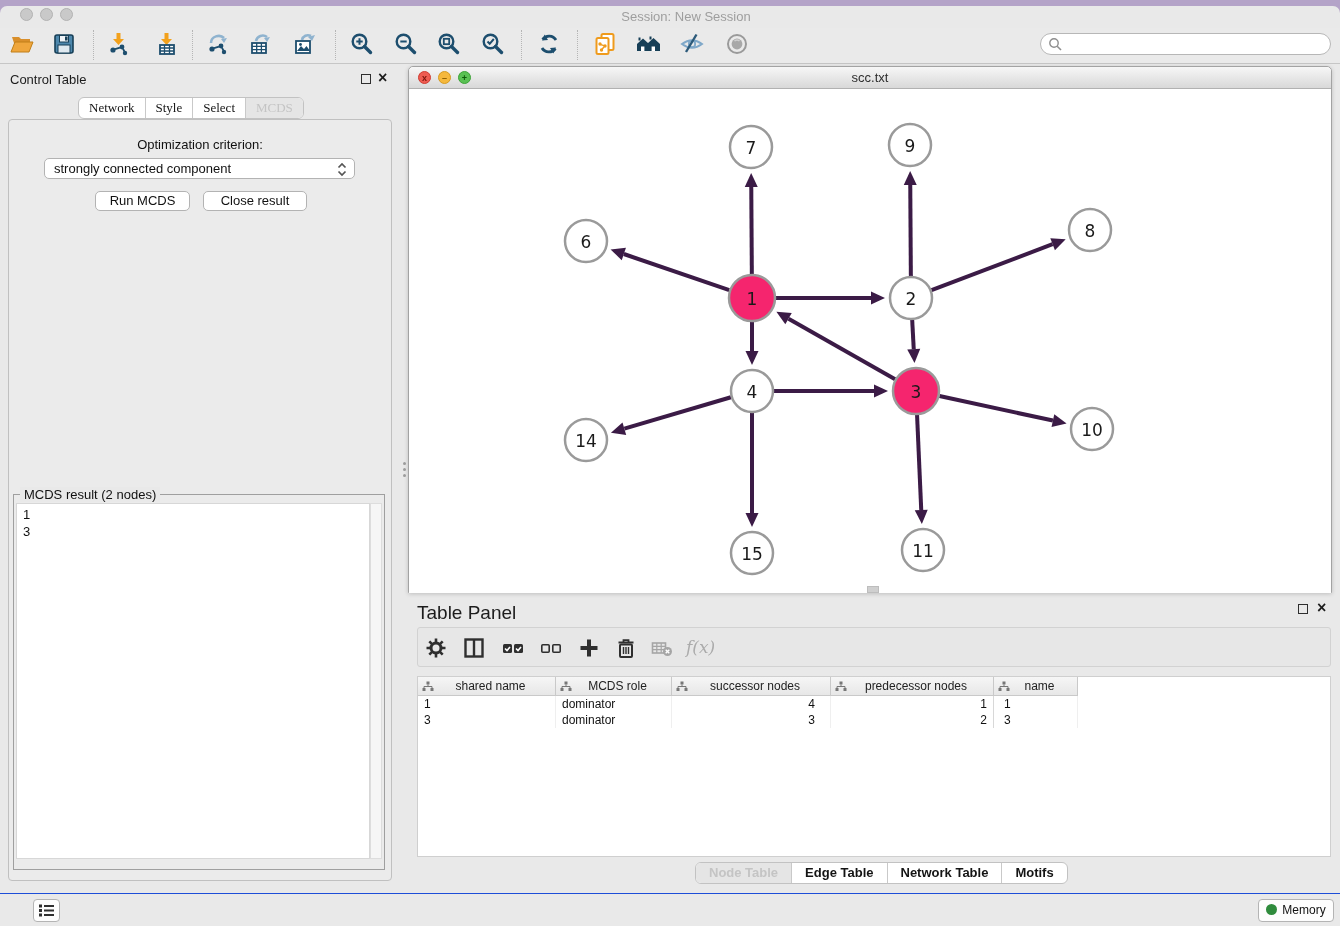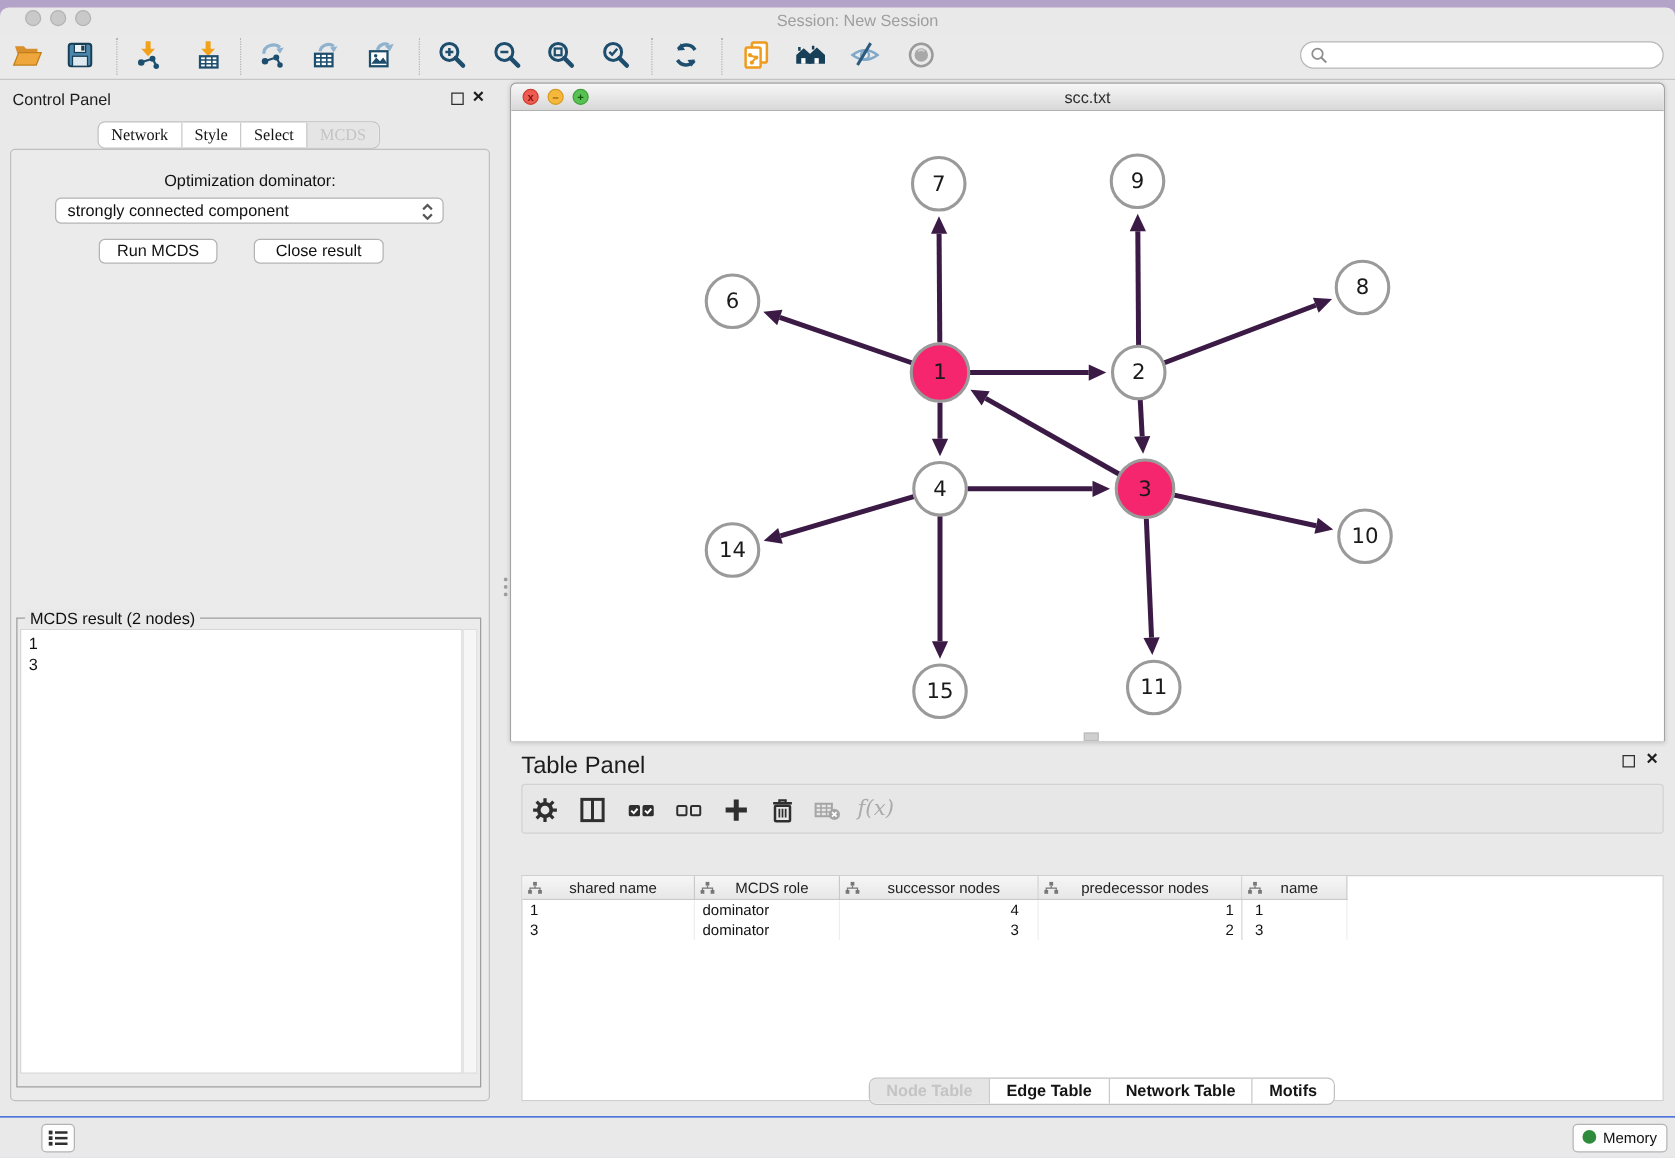--- a/index.html
+++ b/index.html
@@ -30,21 +30,21 @@
   .seg .s{font-size:13px;line-height:20px;padding:0 10px;border-left:1px solid #c9c9c9;color:#141414;white-space:nowrap;}
   .seg .s:first-child{border-left:none;}
   .seg .s.active{background:#e5e5e5;color:#c4c4c4;}
   .seg2 .s{font-weight:600;padding:0 13px;}
   .cp-tabs{left:78px;top:91px;font-family:Liberation Serif, serif;}
   .cp-box{position:absolute;left:8px;top:113px;width:384px;height:762px;background:#ebebeb;border:1px solid #c0c0c0;border-radius:4px;box-sizing:border-box;}
   .opt-label{position:absolute;left:0;top:131px;width:400px;text-align:center;font-size:13px;color:#111;}
   .cp-select{position:absolute;left:44px;top:152px;width:311px;height:21px;background:#fff;border:1px solid #b3b3b3;border-radius:5px;box-sizing:border-box;font-size:13px;line-height:19px;padding-left:9px;color:#111;}
   .spinner{position:absolute;right:7px;top:3px;}
   .cp-btn{position:absolute;top:185px;height:20px;background:#fff;border:1px solid #b3b3b3;border-radius:5px;box-sizing:border-box;font-size:13px;text-align:center;line-height:18px;color:#111;}
-  .btn-run{left:79px;width:95px;}
+  .btn-run{left:95px;width:95px;}
   .btn-close{left:203px;width:104px;}
   .fieldset{position:absolute;left:13px;top:488px;width:372px;height:376px;border:1px solid #9f9f9f;box-sizing:border-box;}
   .fieldset-label{position:absolute;left:6px;top:-8px;background:#e9e9e9;padding:0 4px;font-size:13px;color:#111;}
   .fieldset-inner{position:absolute;left:2px;top:8px;right:14px;bottom:10px;background:#fff;border:1px solid #d7d7d7;}
   .fieldset-scroll{position:absolute;top:8px;right:2px;width:12px;bottom:10px;background:#f6f6f6;border:1px solid #ddd;box-sizing:border-box;}
   .result-text{position:absolute;left:6px;top:2px;font-size:13px;line-height:17px;color:#111;white-space:pre;}
 
   .vsplit-dots{position:absolute;left:401px;top:453px;width:6px;height:20px;}
   .vsplit-dots i{display:block;width:3px;height:3px;border-radius:50%;background:#9e9e9e;margin:3px auto;}
 
@@ -59,21 +59,21 @@
   .canvas{position:absolute;left:0;top:22px;width:922px;height:504px;background:#fff;overflow:hidden;}
   .canvas-handle{position:absolute;left:458px;top:497px;width:12px;height:7px;background:#cfcfcf;border:1px solid #bdbdbd;box-sizing:border-box;}
 
   
   .tp-title{position:absolute;left:417px;top:596px;font-size:19px;color:#1c1c1c;}
   .tp-float{position:absolute;left:1298px;top:598px;}
   .tp-close{position:absolute;left:1317px;top:596px;}
   .tp-toolbar{position:absolute;left:417px;top:621px;width:914px;height:40px;background:#e7e7e7;border:1px solid #d2d2d2;border-radius:3px;box-sizing:border-box;}
   .tp-ic{position:absolute;top:8px;width:24px;height:24px;}
   .fx{font-family:"DejaVu Serif","Liberation Serif",serif;font-style:italic;font-size:17px;color:#ababab;top:9px !important;}
-  .table{position:absolute;left:417px;top:670px;width:914px;height:181px;background:#fff;border:1px solid #cfcfcf;box-sizing:border-box;margin-top:24px;}
+  .table{position:absolute;left:417px;top:670px;width:914px;height:181px;background:#fff;border:1px solid #cfcfcf;box-sizing:border-box;}
   .thead{display:flex;height:19px;}
   .th{background:linear-gradient(#f6f6f6,#e7e7e7);border-right:1px solid #c9c9c9;border-bottom:1px solid #c9c9c9;box-sizing:border-box;display:flex;align-items:center;font-size:12px;color:#222;}
   .th svg{margin-left:4px;flex:none;}
   .th span{flex:1;text-align:center;padding-right:8px;}
   .trow{display:flex;height:16px;font-size:12px;line-height:16px;color:#111;}
   .td{box-sizing:border-box;border-right:1px solid #efefef;overflow:hidden;white-space:nowrap;}
   .c0{width:138px;}.c1{width:116px;}.c2{width:159px;}.c3{width:163px;}.c4{width:84px;}
   .td.c3{border-right:1px solid #d8d8d8;}
   .al{padding-left:6px;text-align:left;}
   .ar2{padding-right:15px;text-align:right;}
@@ -219,31 +219,31 @@
           </svg></span>
     <span class="searchbox">
       <svg width="15" height="15" viewBox="0 0 15 15">
             <circle cx="6" cy="6" r="4.2" fill="none" stroke="#8e8e8e" stroke-width="1.4"></circle>
             <path d="M9.2 9.2 L13 13" stroke="#8e8e8e" stroke-width="1.6"></path>
           </svg>
       <input type="text" placeholder="" style="">
     </span>
   </div>
 
-  <div class="cp-title">Control Panel</div>
+  <div class="cp-title">Control Table</div>
   <span class="cp-float float-ic"></span>
   <span class="cp-close close-ic">×</span>
   <div class="seg cp-tabs" id="cp-tabs">
         <span class="s">Network</span>
         <span class="s">Style</span>
         <span class="s">Select</span>
         <span class="s active">MCDS</span>
       </div>
   <div class="cp-box"></div>
-  <div class="opt-label">Optimization dominator:</div>
+  <div class="opt-label">Optimization criterion:</div>
   <div class="cp-select">
     <span>strongly connected component</span>
     <span class="spinner">
       <svg width="10" height="15" viewBox="0 0 10 15">
             <path d="M1.5 5.5 L5 2 L8.5 5.5" fill="none" stroke="#555" stroke-width="1.7"></path>
             <path d="M1.5 9.5 L5 13 L8.5 9.5" fill="none" stroke="#555" stroke-width="1.7"></path>
           </svg>
     </span>
   </div>
   <div class="cp-btn btn-run">Run MCDS</div>

